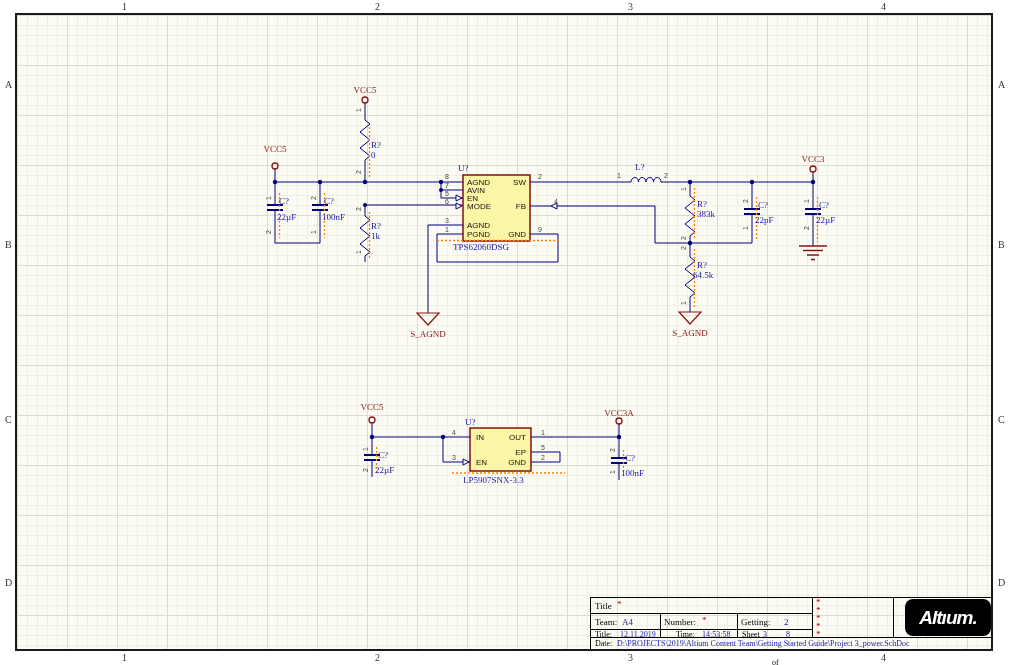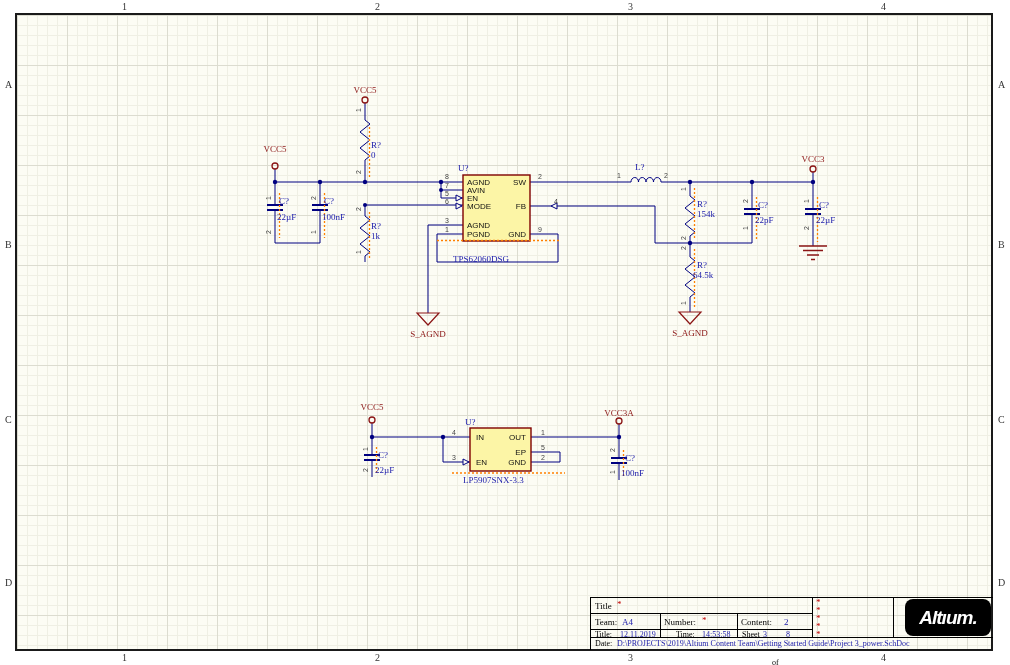--- a/index.html
+++ b/index.html
@@ -143,21 +143,21 @@
   <div class="lb" style="left:371px;top:150px">0</div>
   <div class="rnum" style="left:358px;top:110px">1</div>
   <div class="rnum" style="left:358px;top:172px">2</div>
 
   <div class="lb" style="left:371px;top:221px">R?</div>
   <div class="lb" style="left:371px;top:231px">1k</div>
   <div class="rnum" style="left:358px;top:209px">2</div>
   <div class="rnum" style="left:358px;top:252px">1</div>
 
   <div class="lb" style="left:458px;top:163px">U?</div>
-  <div class="lb" style="left:453px;top:254px">TPS62060DSG</div>
+  <div class="lb" style="left:453px;top:242px">TPS62060DSG</div>
 
   <div class="pnum" style="left:440px;top:173px">8</div>
   <div class="pnum" style="left:440px;top:181.5px">7</div>
   <div class="pnum" style="left:440px;top:189.5px">5</div>
   <div class="pnum" style="left:440px;top:197.5px">6</div>
   <div class="pnum" style="left:440px;top:216.5px">3</div>
   <div class="pnum" style="left:440px;top:225.5px">1</div>
   <div class="pnum" style="left:533px;top:173px">2</div>
   <div class="pnum" style="left:549px;top:197.5px">4</div>
   <div class="pnum" style="left:533px;top:225.5px">9</div>
@@ -170,21 +170,21 @@
   <div class="pname" style="left:467px;top:229.5px">PGND</div>
   <div class="pname pr" style="left:496px;top:177.5px">SW</div>
   <div class="pname pr" style="left:496px;top:201.5px">FB</div>
   <div class="pname pr" style="left:496px;top:229.5px">GND</div>
 
   <div class="lb" style="left:635px;top:162px">L?</div>
   <div class="pnum" style="left:612px;top:172px">1</div>
   <div class="pnum" style="left:659px;top:172px">2</div>
 
   <div class="lb" style="left:697px;top:199px">R?</div>
-  <div class="lb" style="left:697px;top:209px">154k</div>
+  <div class="lb" style="left:697px;top:209px">383k</div>
   <div class="rnum" style="left:683px;top:189px">1</div>
   <div class="rnum" style="left:683px;top:238px">2</div>
 
   <div class="lb" style="left:697px;top:260px">R?</div>
   <div class="lb" style="left:693px;top:270px">64.5k</div>
   <div class="rnum" style="left:683px;top:248px">2</div>
   <div class="rnum" style="left:683px;top:303px">1</div>
 
   <div class="lb" style="left:758px;top:200px">C?</div>
   <div class="lb" style="left:755px;top:215px">22pF</div>
@@ -235,21 +235,21 @@
     <div class="tline" style="left:660px;top:613px;width:1px;height:24px"></div>
     <div class="tline" style="left:737px;top:613px;width:1px;height:24px"></div>
 
     <div class="tbt" style="left:595px;top:601px">Title</div>
     <div class="star" style="left:617px;top:599px">*</div>
 
     <div class="tbt" style="left:595px;top:617px">Team:</div>
     <div class="tbv" style="left:622px;top:617px">A4</div>
     <div class="tbt" style="left:664px;top:617px">Number:</div>
     <div class="star" style="left:702px;top:615px">*</div>
-    <div class="tbt" style="left:741px;top:617px">Content:</div>
+    <div class="tbt" style="left:741px;top:617px">Getting:</div>
     <div class="tbv" style="left:784px;top:617px">2</div>
 
     <div class="tbt sm" style="left:595px;top:630px">Title:</div>
     <div class="tbv sm" style="left:620px;top:630px">12.11.2019</div>
     <div class="tbt sm" style="left:676px;top:630px">Time:</div>
     <div class="tbv sm" style="left:702px;top:630px">14:53:58</div>
     <div class="tbt sm" style="left:742px;top:630px">Sheet</div>
     <div class="tbv sm" style="left:763px;top:630px">3</div>
     <div class="tbt sm" style="left:772px;top:658px">of</div>
     <div class="tbv sm" style="left:786px;top:630px">8</div>

